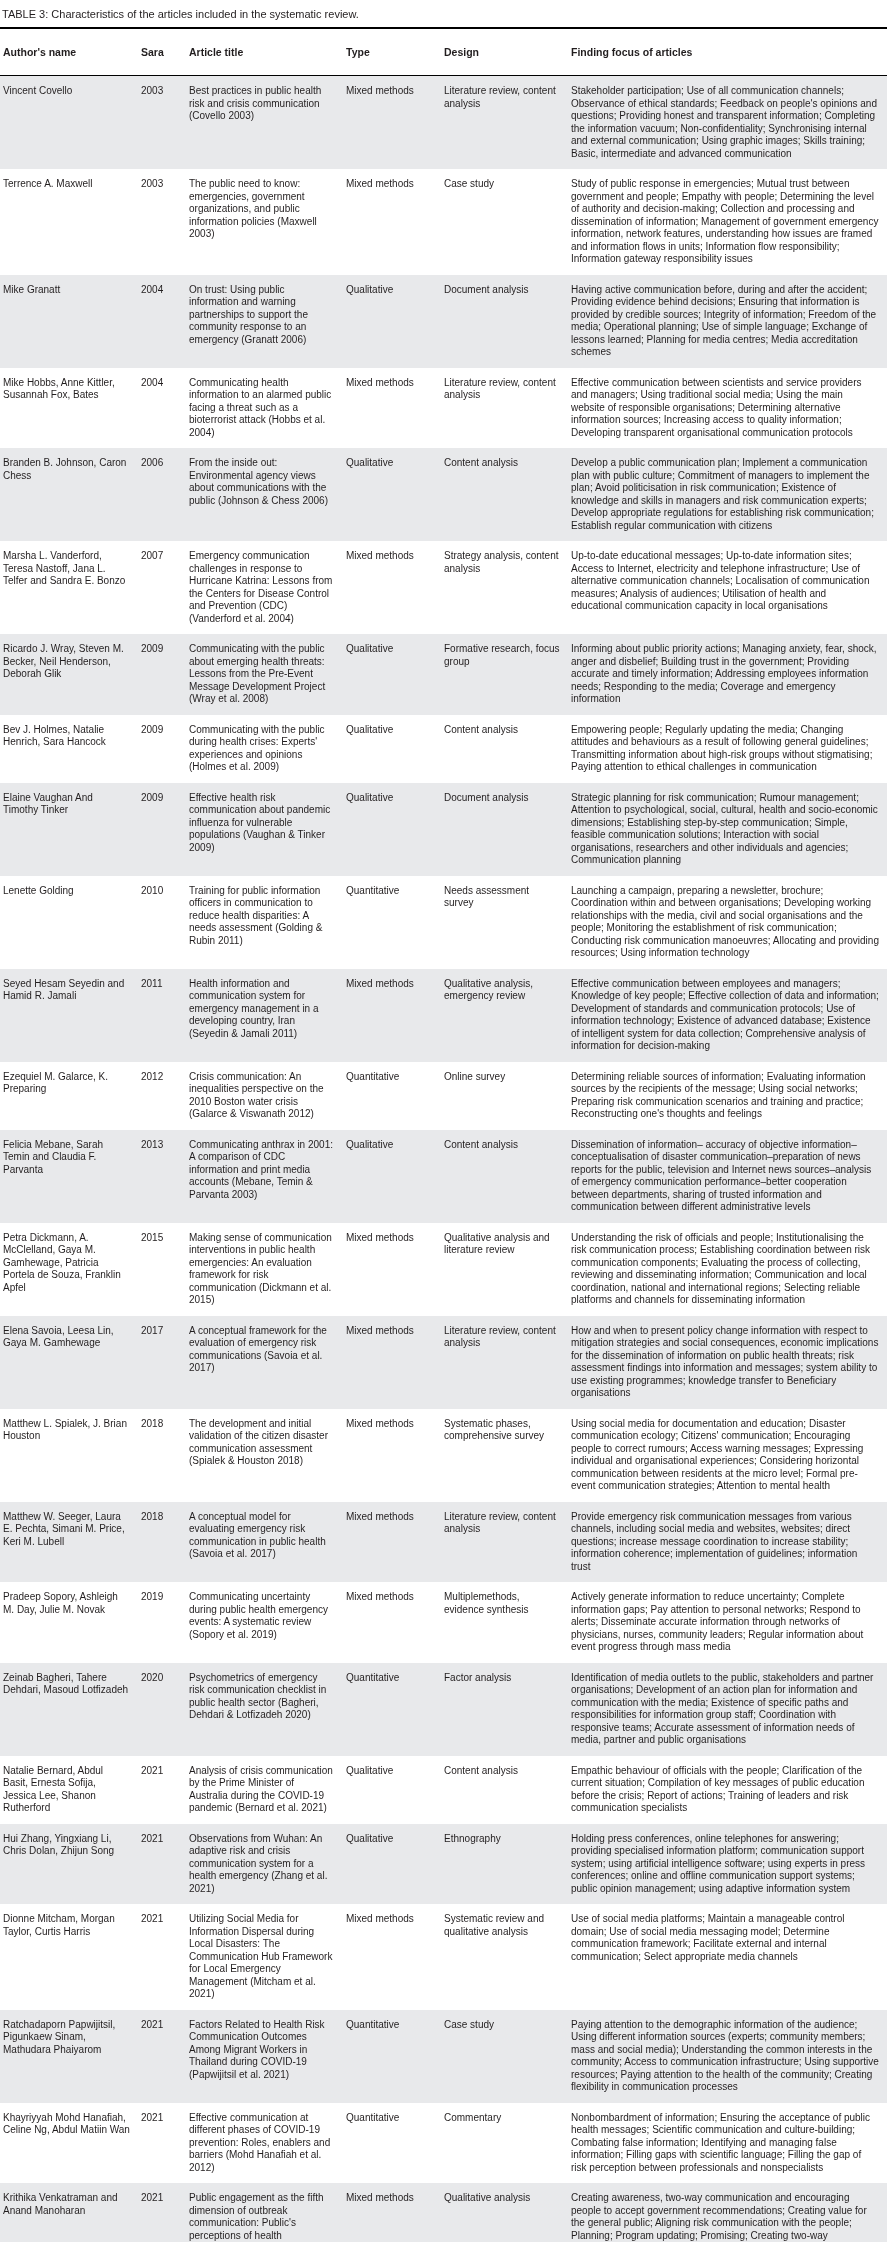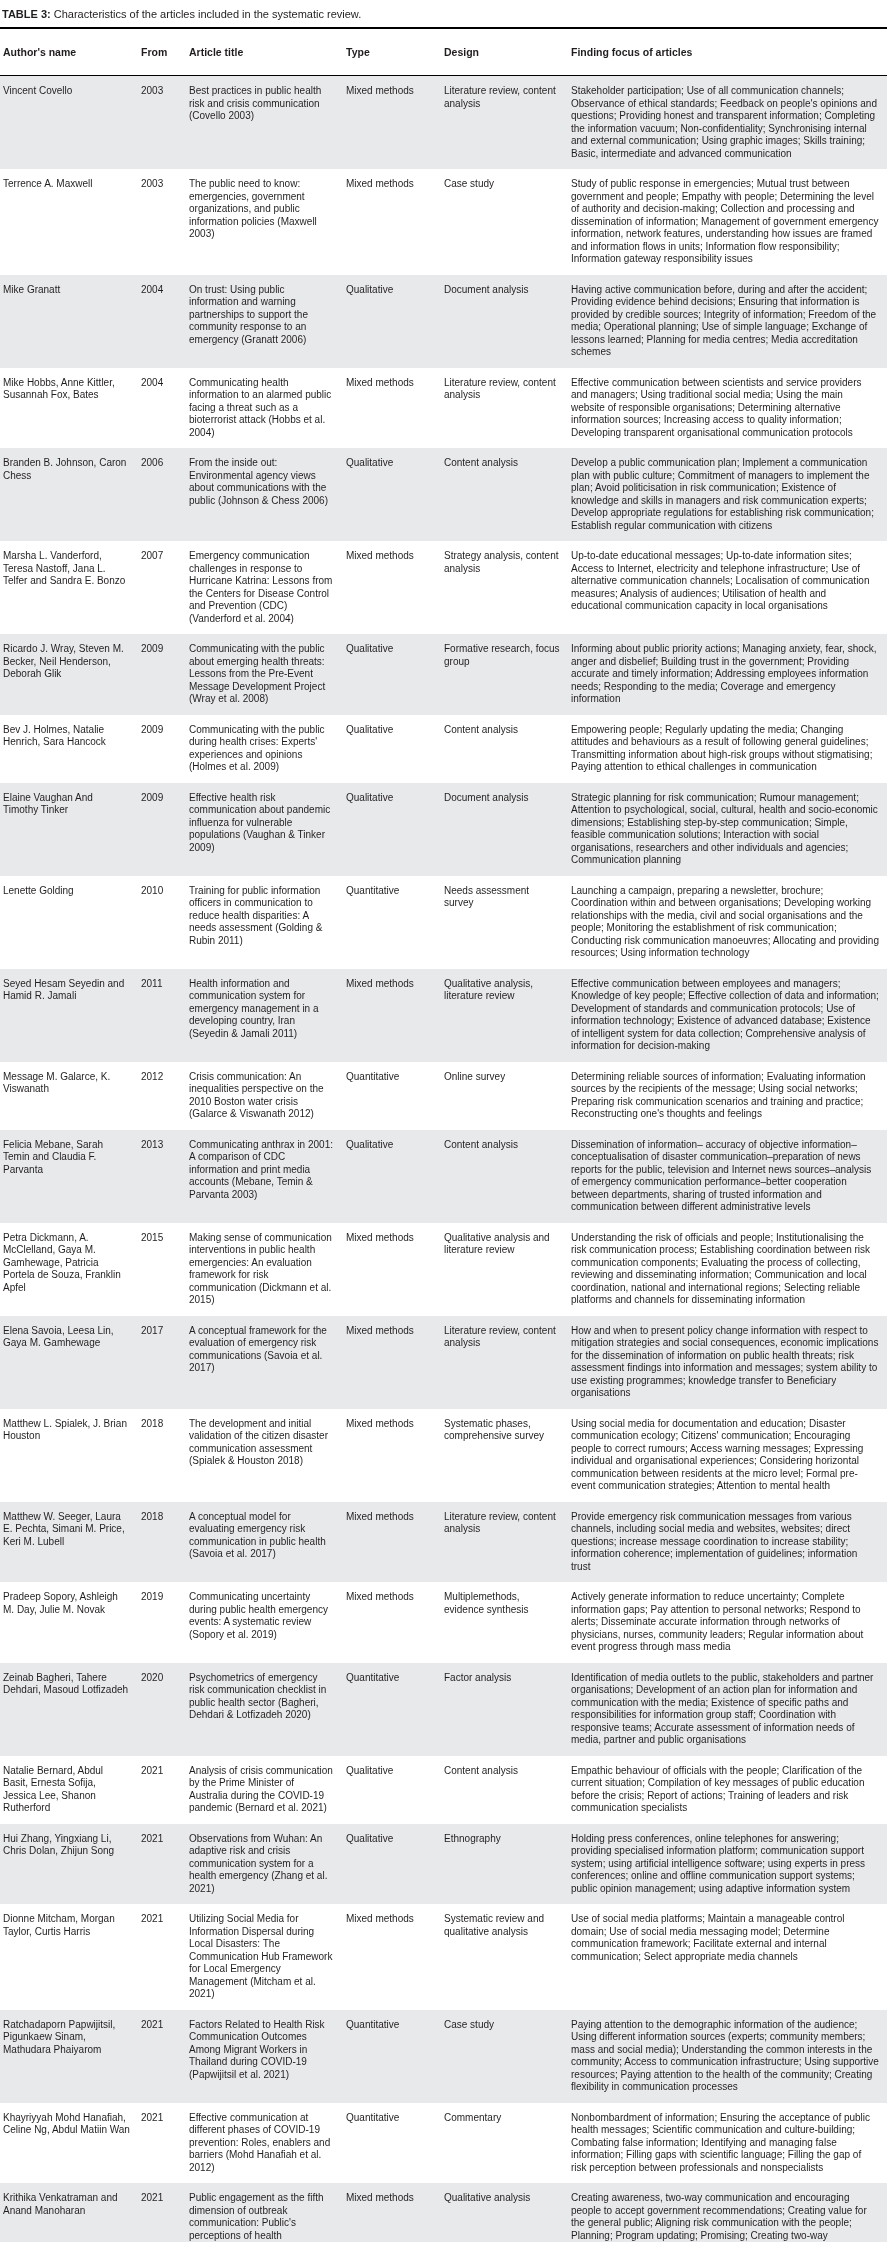--- a/index.html
+++ b/index.html
@@ -13,21 +13,21 @@
     color: #221e1f;
     -webkit-font-smoothing: antialiased;
   }
   .table-wrap { width: 887px; }
 
   .table-caption {
     font-size: 11px;
     line-height: 14px;
     padding: 7px 2px 6px 2px;
   }
-  .table-caption .cap-label { font-weight: bold; }
+  .table-caption .cap-label { font-weight: normal; }
 
   table.articles {
     width: 887px;
     border-collapse: collapse;
     table-layout: fixed;
     border-top: 2px solid #000000;
   }
   table.articles thead th {
     text-align: left;
     font-size: 10.5px;
@@ -68,21 +68,21 @@
       <col class="c-author">
       <col class="c-year">
       <col class="c-title">
       <col class="c-type">
       <col class="c-design">
       <col class="c-finding">
     </colgroup>
     <thead>
       <tr>
         <th>Author's name</th>
-        <th>From</th>
+        <th>Sara</th>
         <th>Article title</th>
         <th>Type</th>
         <th>Design</th>
         <th>Finding focus of articles</th>
       </tr>
     </thead>
     <tbody id="table-body">
   <tr>
     <td>Vincent Covello</td>
     <td>2003</td>
@@ -171,26 +171,26 @@
     <td>Quantitative</td>
     <td>Needs assessment survey</td>
     <td>Launching a campaign, preparing a newsletter, brochure; Coordination within and between organisations; Developing working relationships with the media, civil and social organisations and the people; Monitoring the establishment of risk communication; Conducting risk communication manoeuvres; Allocating and providing resources; Using information technology</td>
   </tr>
 
   <tr>
     <td>Seyed Hesam Seyedin and Hamid R. Jamali</td>
     <td>2011</td>
     <td>Health information and communication system for emergency management in a developing country, Iran (Seyedin &amp; Jamali 2011)</td>
     <td>Mixed methods</td>
-    <td>Qualitative analysis, literature review</td>
+    <td>Qualitative analysis, emergency review</td>
     <td>Effective communication between employees and managers; Knowledge of key people; Effective collection of data and information; Development of standards and communication protocols; Use of information technology; Existence of advanced database; Existence of intelligent system for data collection; Comprehensive analysis of information for decision-making</td>
   </tr>
 
   <tr>
-    <td>Message M. Galarce, K. Viswanath</td>
+    <td>Ezequiel M. Galarce, K. Preparing</td>
     <td>2012</td>
     <td>Crisis communication: An inequalities perspective on the 2010 Boston water crisis (Galarce &amp; Viswanath 2012)</td>
     <td>Quantitative</td>
     <td>Online survey</td>
     <td>Determining reliable sources of information; Evaluating information sources by the recipients of the message; Using social networks; Preparing risk communication scenarios and training and practice; Reconstructing one's thoughts and feelings</td>
   </tr>
 
   <tr>
     <td>Felicia Mebane, Sarah Temin and Claudia F. Parvanta</td>
     <td>2013</td>

